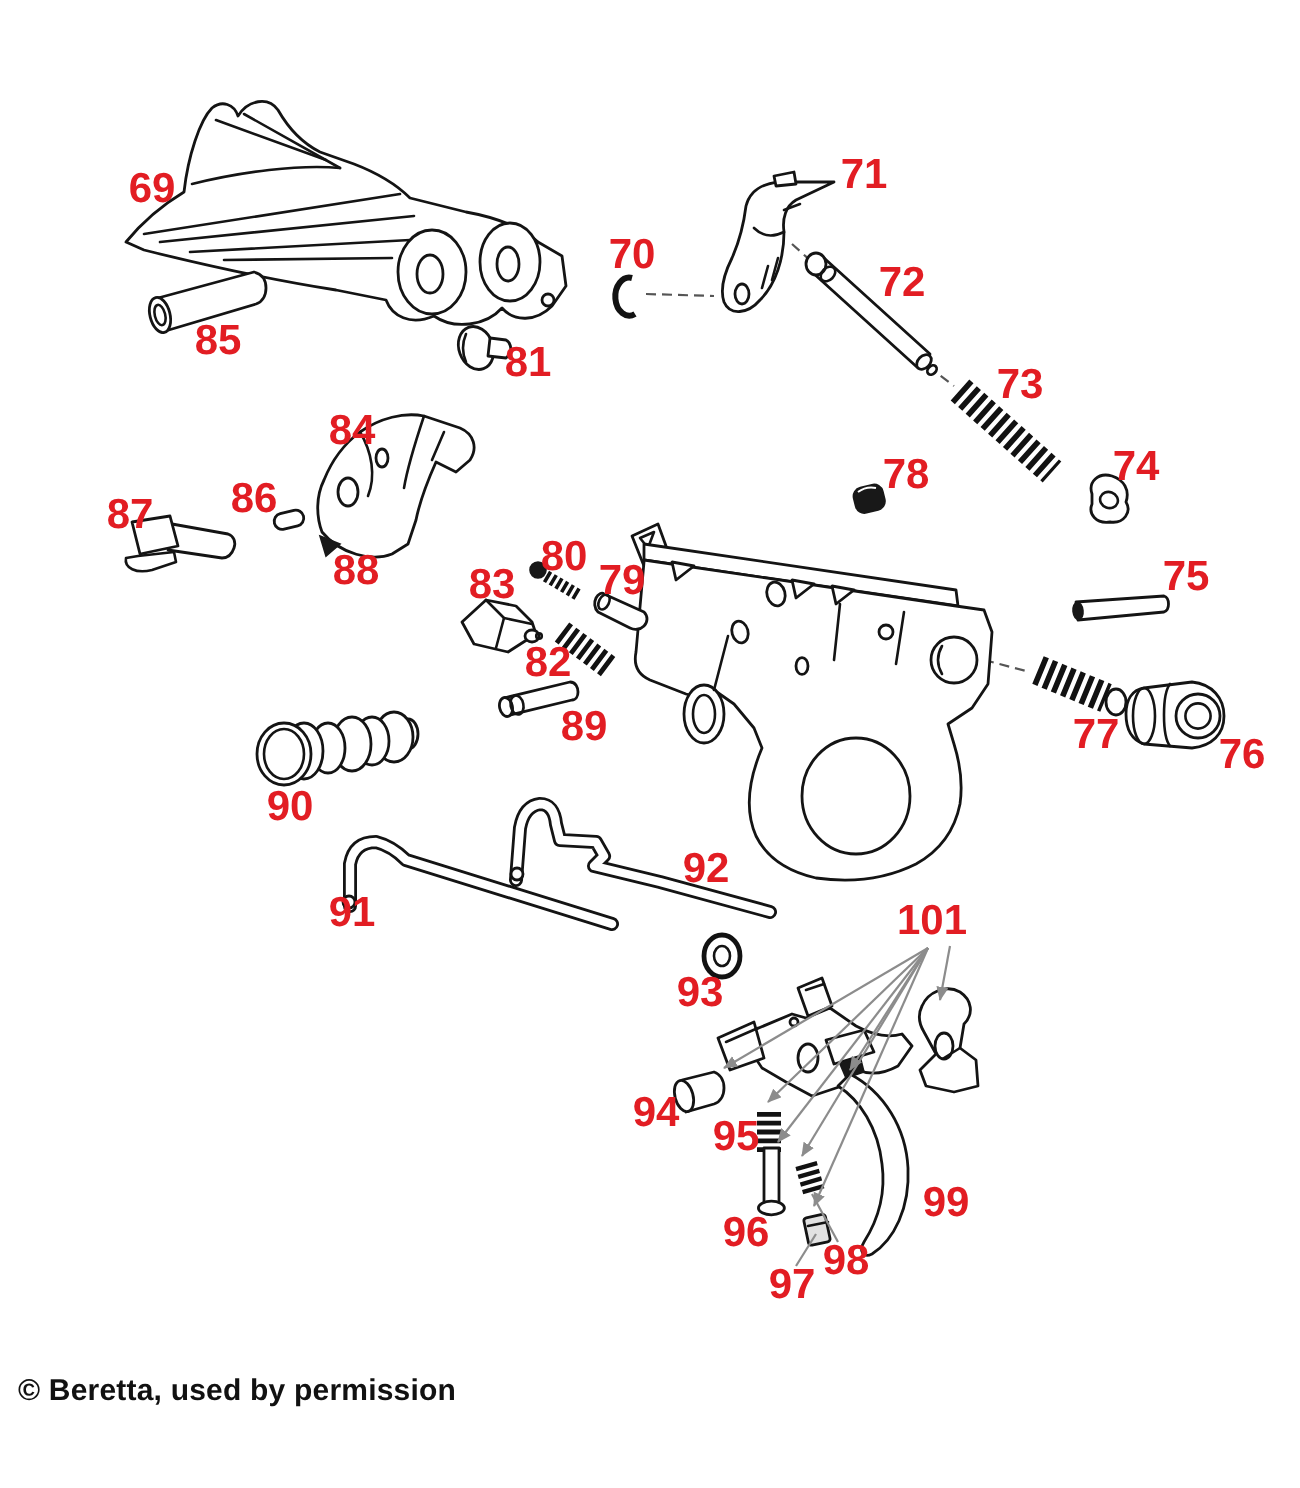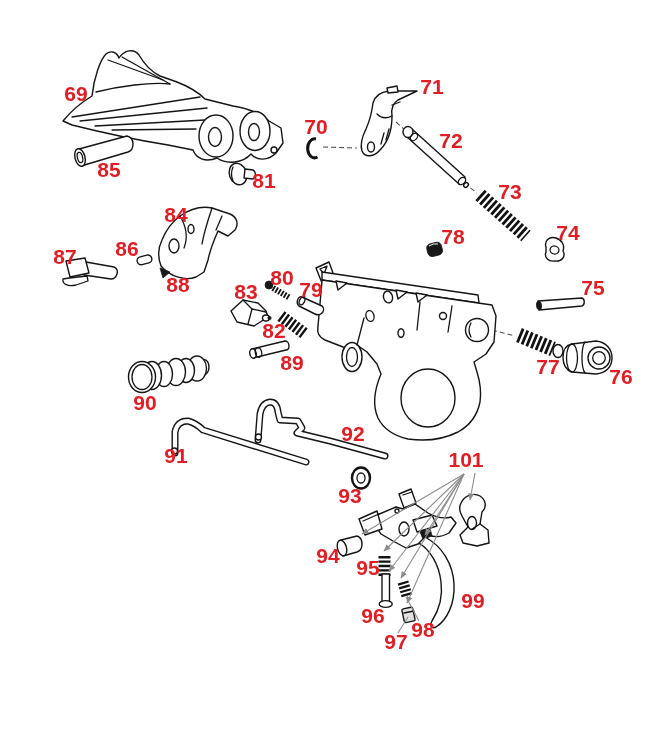--- a/index.html
+++ b/index.html
@@ -317,14 +317,15 @@
       <text x="350" y="503" class="part-label">93</text>
       <text x="328" y="563" class="part-label">94</text>
       <text x="368" y="575" class="part-label">95</text>
       <text x="373" y="623" class="part-label">96</text>
       <text x="396" y="649" class="part-label">97</text>
       <text x="423" y="637" class="part-label">98</text>
       <text x="473" y="608" class="part-label">99</text>
       <text x="466" y="467" class="part-label">101</text>
     </svg>
 
+<div class="copyright">© Beretta, used by permission</div>
 
 </div>
 
 </body></html>

